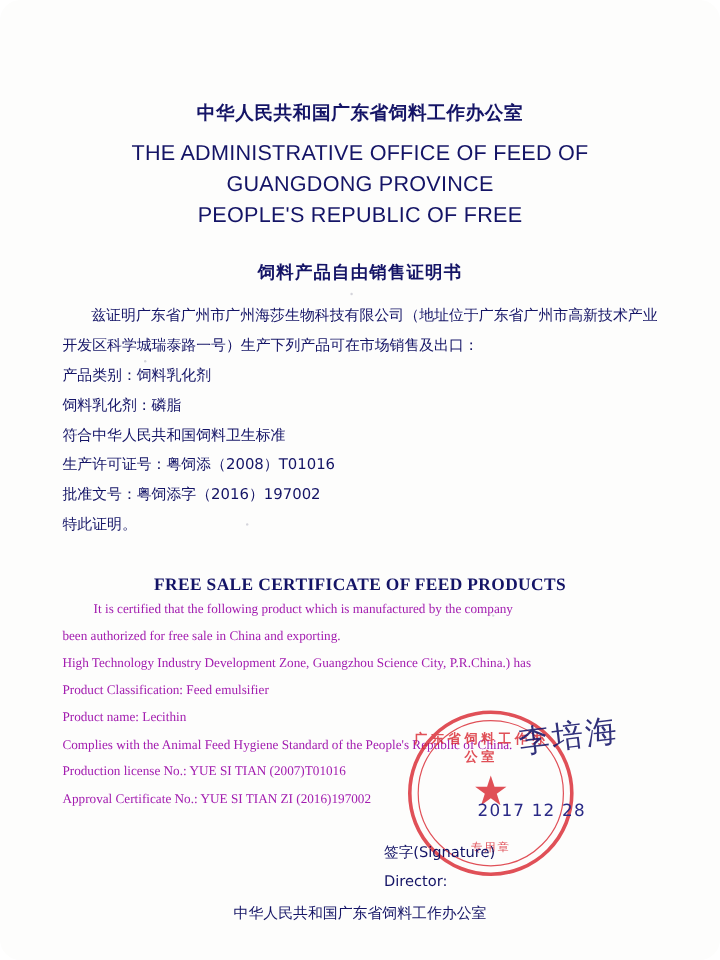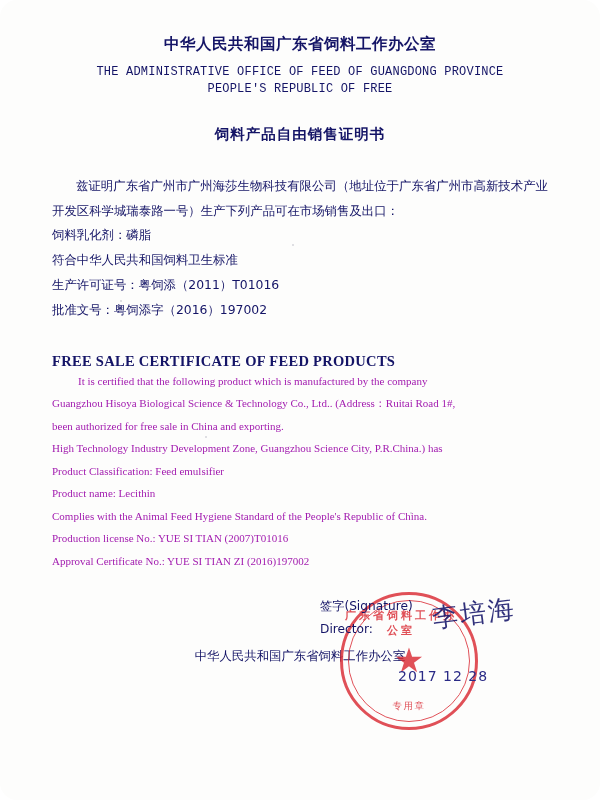--- a/index.html
+++ b/index.html
@@ -13,66 +13,66 @@
     font-family: "Liberation Serif", serif;
     color: #0a0a55;
     overflow: hidden;
   }
   .page {
     position: relative;
     width: 600px;
     height: 800px;
     background: #fdfdfc;
     box-sizing: border-box;
-    padding: 26px 52px 0 52px;
+    padding: 76px 52px 0 52px;
     border-radius: 17px;
   }
   .cn-header {
     text-align: center;
     font-family: "DejaVu Sans", sans-serif;
     font-weight: bold;
     font-size: 15.5px;
     letter-spacing: 0.5px;
     color: #141466;
     margin-top: 8px;
   }
   .en-header {
     text-align: center;
-    font-family: Liberation Mono, monospace;
-    font-size: 12px;
+    font-family: Liberation Sans, sans-serif;
+    font-size: 18px;
     color: #141466;
     margin-top: 9px;
     line-height: 1.45;
     letter-spacing: 0.2px;
   }
   .cn-title {
     text-align: center;
     font-family: Liberation Sans, sans-serif;
     font-weight: bold;
     font-size: 14.5px;
     color: #141466;
     margin-top: 26px;
     letter-spacing: 1px;
   }
   .cn-body {
-    margin-top: 30px;
+    margin-top: 14px;
     font-family: "DejaVu Sans", sans-serif;
     font-size: 12.4px;
     line-height: 2.0;
     color: #141466;
     text-align: justify;
   }
   .cn-body p {
     margin: 0;
   }
   .cn-indent {
     text-indent: 24px;
   }
   .en-title {
-    text-align: left;
+    text-align: center;
     font-family: "Liberation Serif", serif;
     font-weight: bold;
     font-size: 14.5px;
     color: #141466;
     margin-top: 30px;
     letter-spacing: 0.3px;
   }
   .en-body {
     margin-top: 0;
     font-family: "Liberation Serif", serif;
@@ -203,31 +203,32 @@
 
   <div class="en-header">
     <div>THE ADMINISTRATIVE OFFICE OF FEED OF GUANGDONG PROVINCE</div>
     <div>PEOPLE'S REPUBLIC OF FREE</div>
   </div>
 
   <div class="cn-title">饲料产品自由销售证明书</div>
 
   <div class="cn-body">
     <p class="cn-indent">兹证明广东省广州市广州海莎生物科技有限公司（地址位于广东省广州市高新技术产业开发区科学城瑞泰路一号）生产下列产品可在市场销售及出口：</p>
+    <p>产品类别：饲料乳化剂</p>
     <p>饲料乳化剂：磷脂</p>
     <p>符合中华人民共和国饲料卫生标准</p>
-    <p>生产许可证号：粤饲添（2011）T01016</p>
+    <p>生产许可证号：粤饲添（2008）T01016</p>
     <p>批准文号：粤饲添字（2016）197002</p>
+    <p>特此证明。</p>
   </div>
 
   <div class="en-title">FREE SALE CERTIFICATE OF FEED PRODUCTS</div>
 
   <div class="en-body">
     <p class="en-indent">It is certified that the following product which is manufactured by the company</p>
-    <p>Guangzhou Hisoya Biological Science &amp; Technology Co., Ltd.. (Address：Ruitai Road 1#,</p>
     <p>been authorized for free sale in China and exporting.</p>
     <p>High Technology Industry Development Zone, Guangzhou Science City, P.R.China.) has</p>
     <p class="gap-top">Product Classification: Feed emulsifier</p>
     <p>Product name:  Lecithin</p>
     <p>Complies with the Animal Feed Hygiene Standard of the People's Republic of China.</p>
     <p>Production license No.: YUE SI TIAN (2007)T01016</p>
     <p>Approval Certificate No.: YUE SI TIAN ZI (2016)197002</p>
   </div>
 
   <div class="sign-block">

